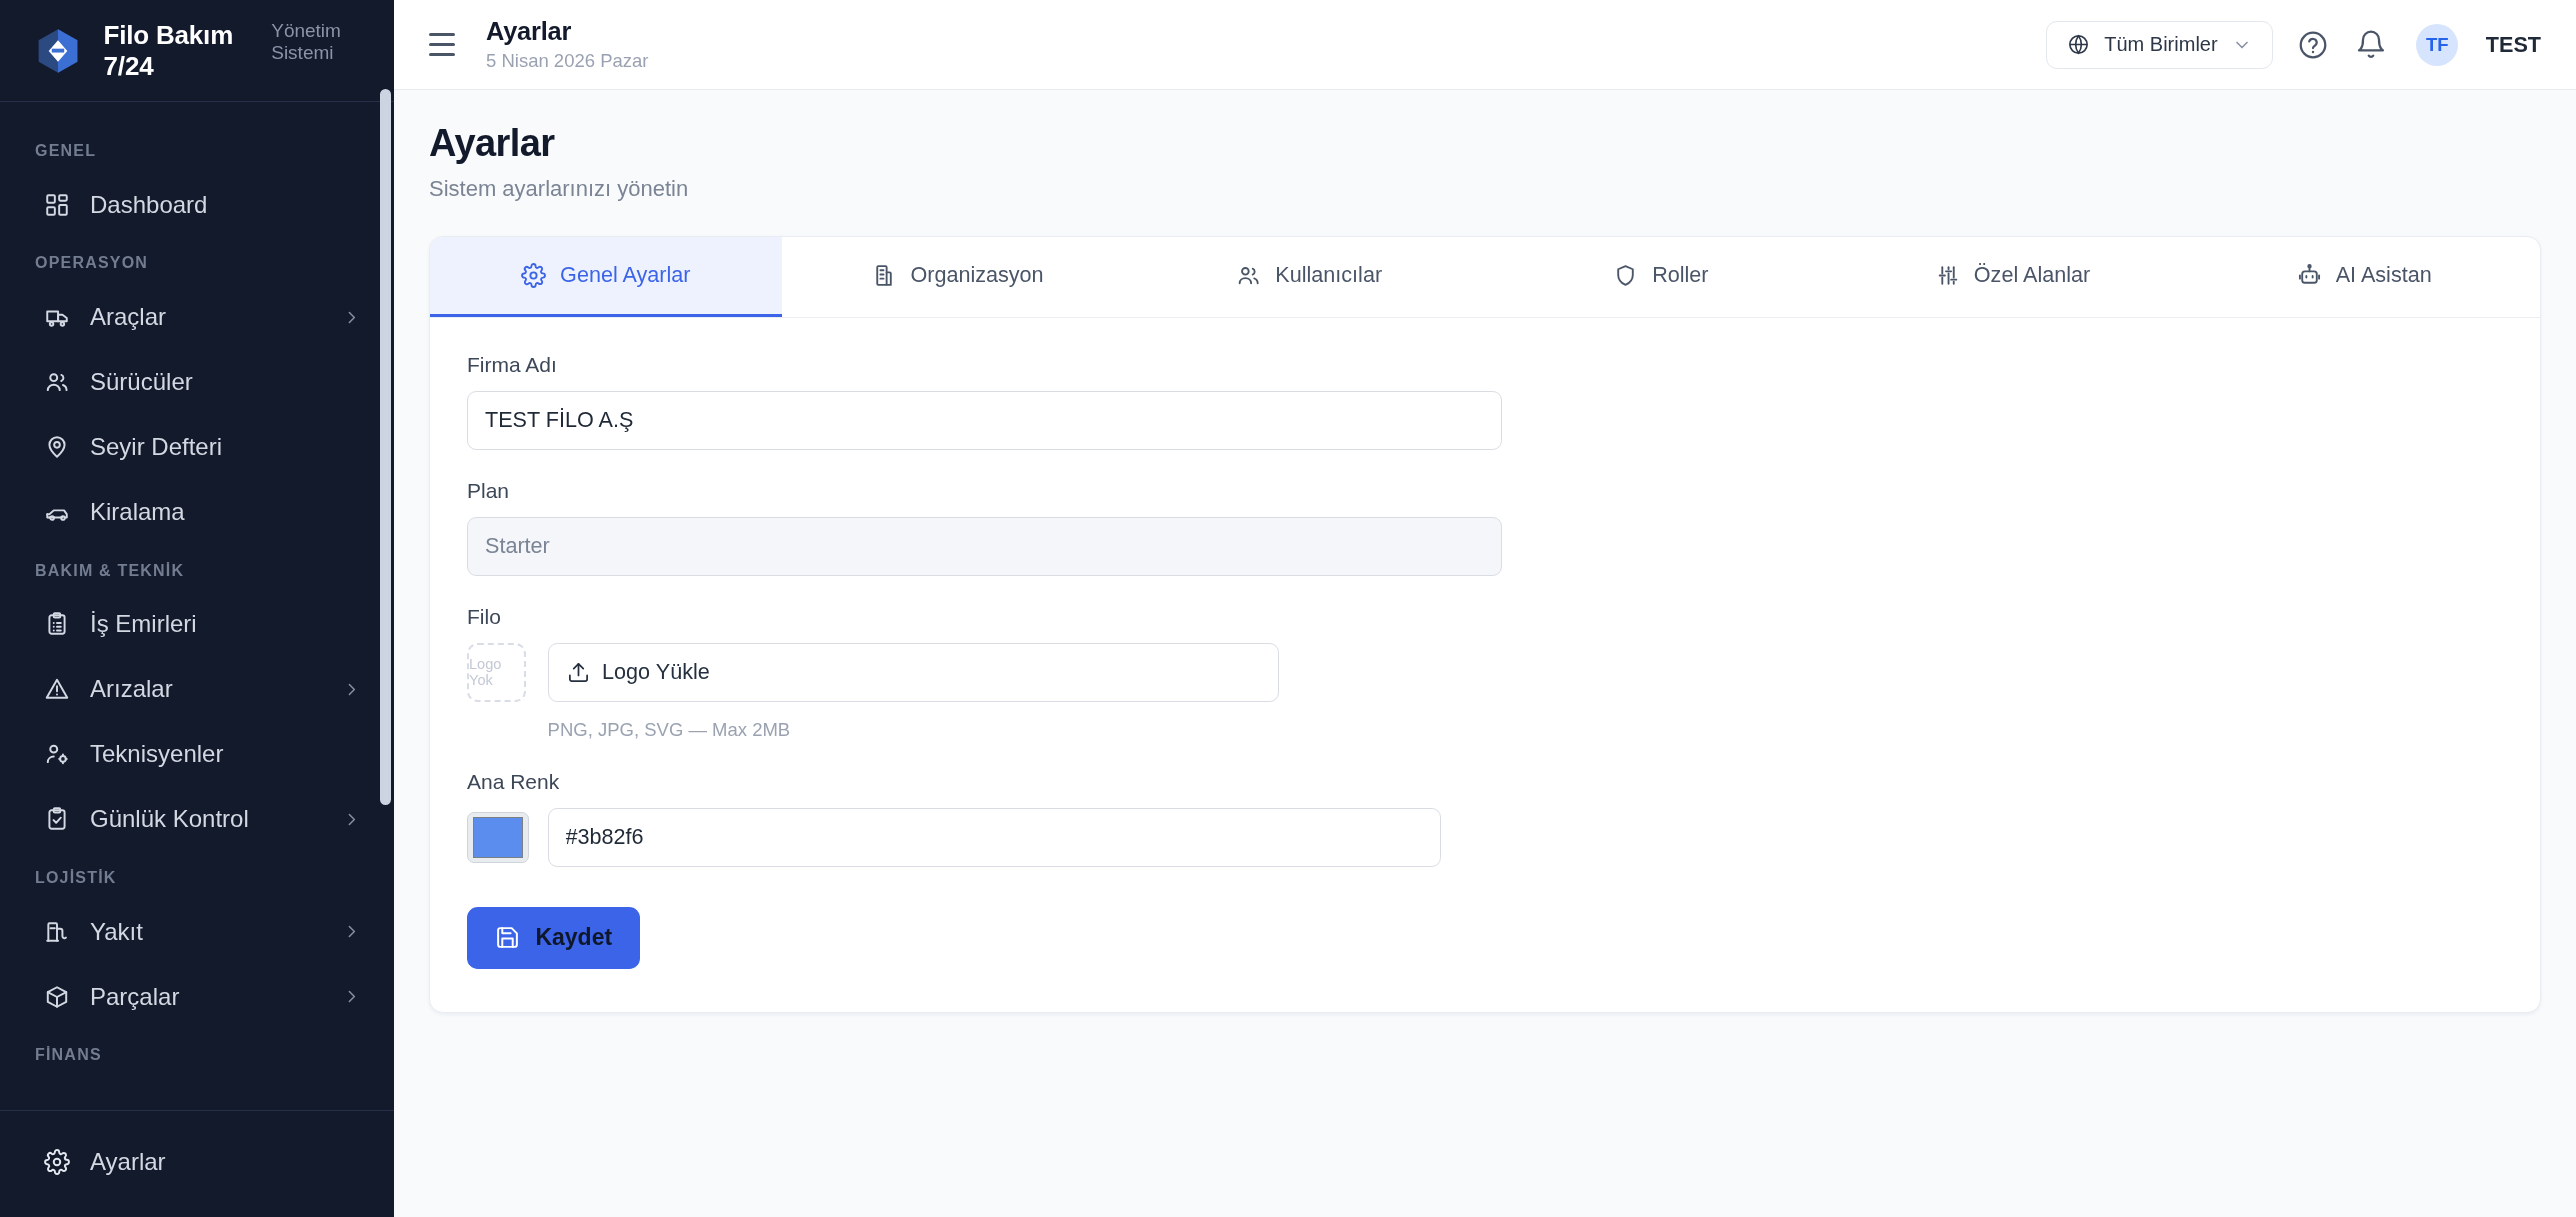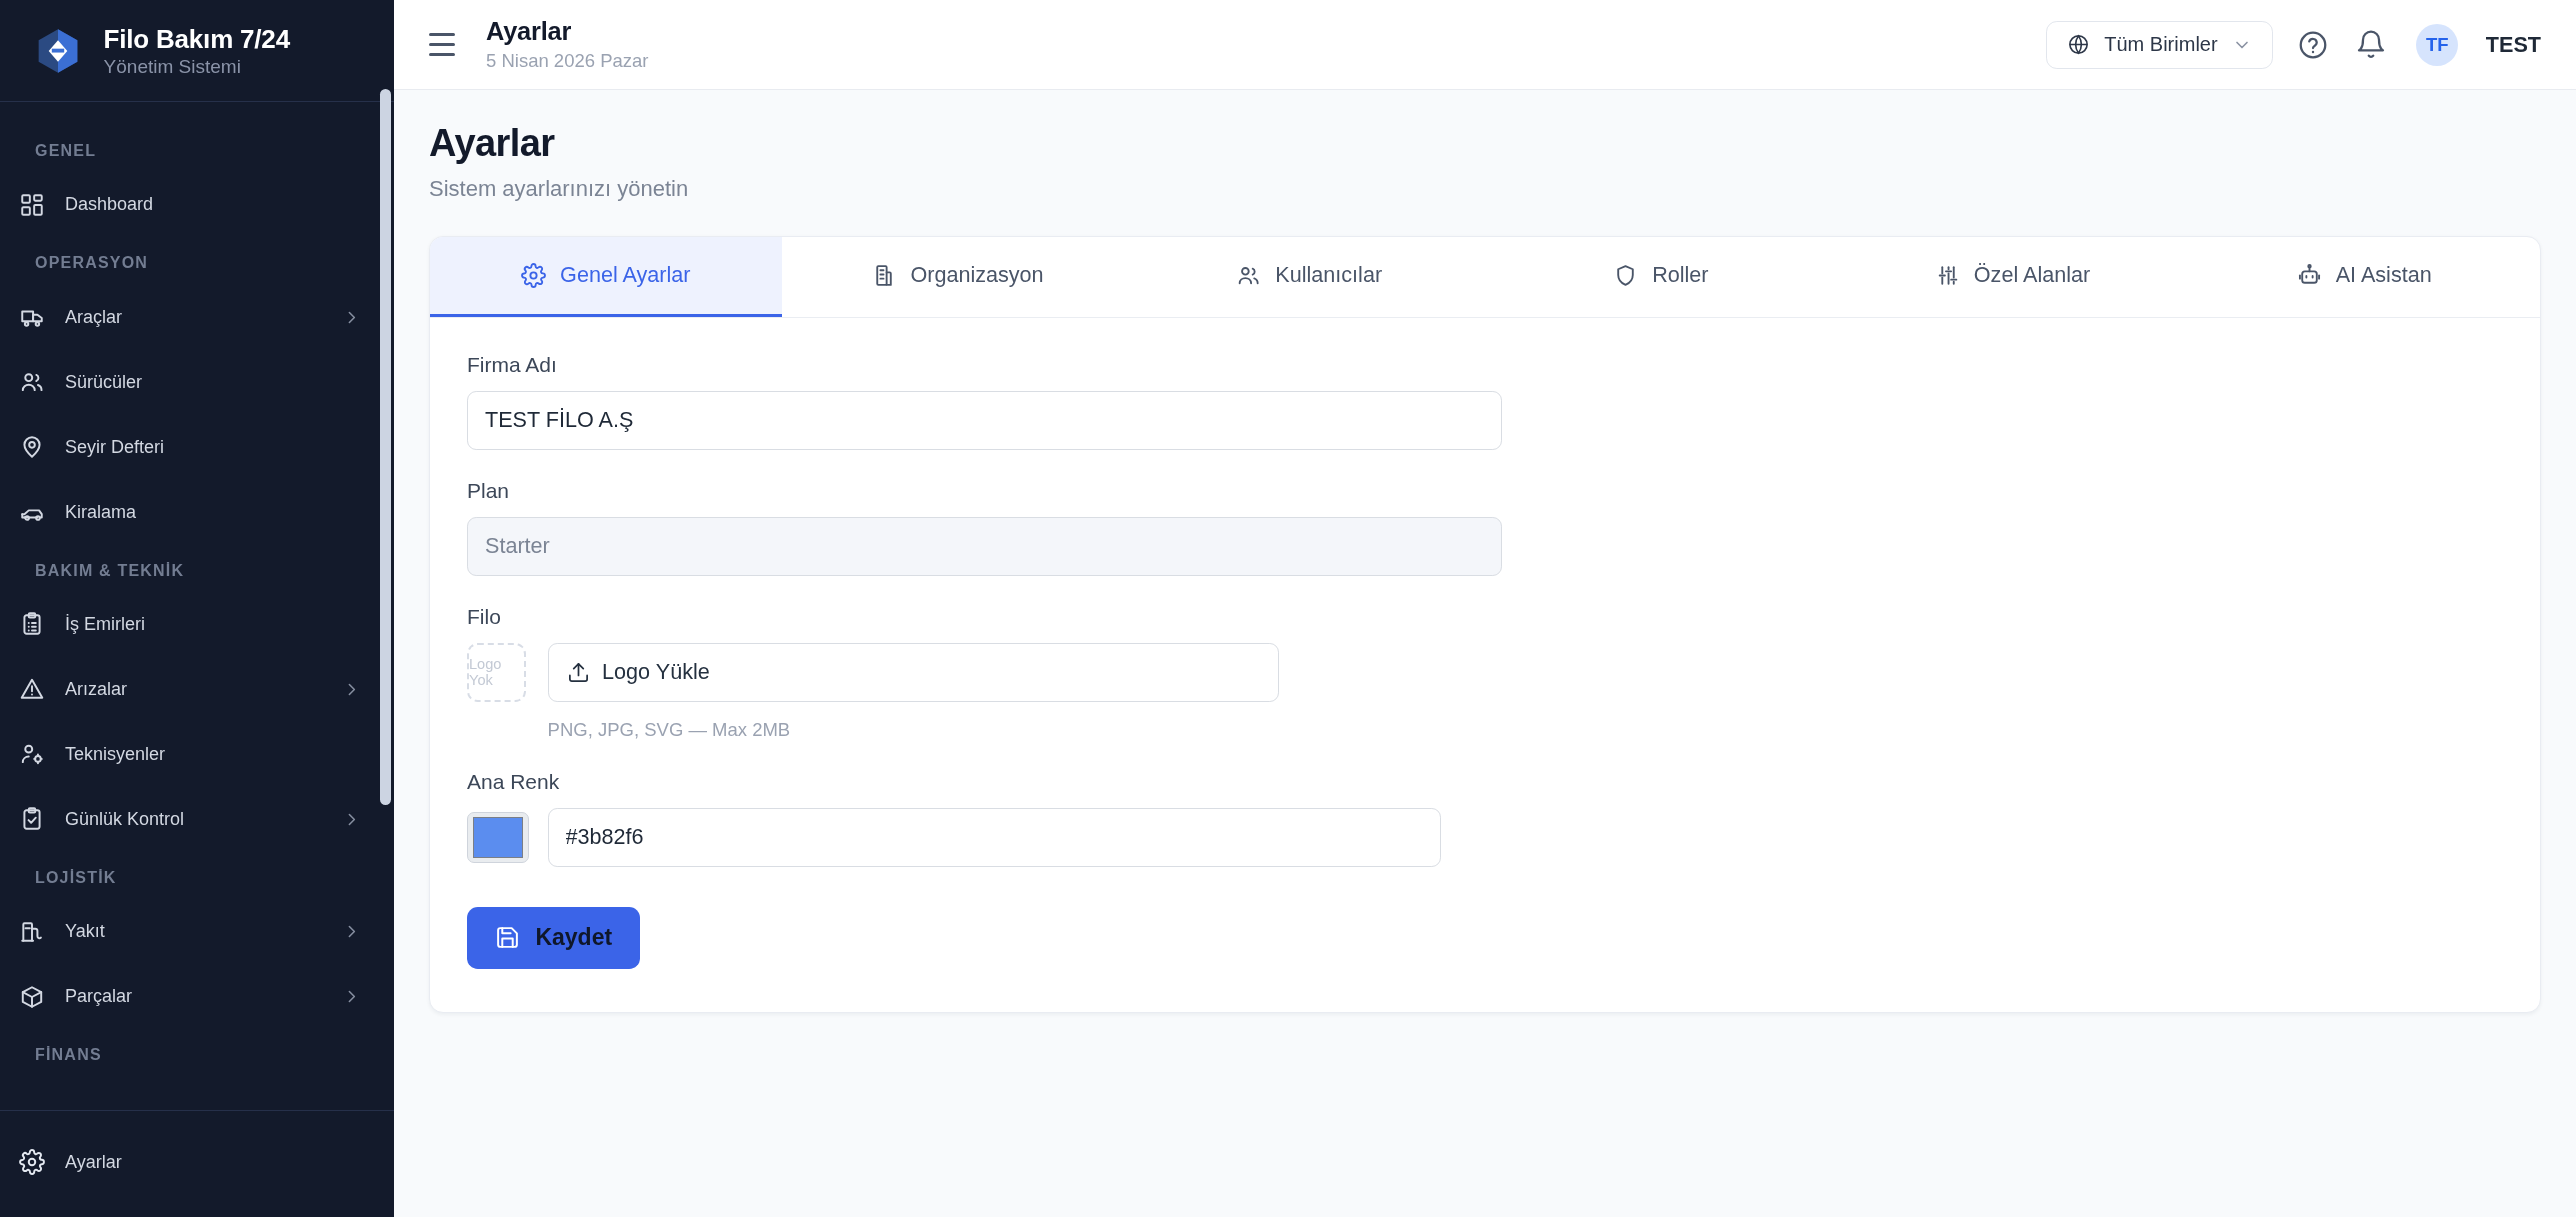--- a/index.html
+++ b/index.html
@@ -20,40 +20,40 @@
     position: relative;
   }
   .brand {
     display: flex; align-items: center; gap: 21.6px;
     padding: 26px 0 26px 34px;
     height: 102px;
     border-bottom: 1.5px solid #26304a;
     flex: 0 0 102px;
   }
   .brand-logo { width: 48px; height: 48px; flex: 0 0 48px; position: relative; }
-  .brand-text { display: flex; flex-direction: column; gap: 1px; }
+  .brand-text { display: flex; flex-direction: row; gap: 1px; }
   .brand-title { color: #ffffff; font-size: 26px; font-weight: bold; letter-spacing: -0.2px; }
   .brand-sub { color: #8a93a8; font-size: 19px; }
 
   .nav-scroll {
     flex: 1 1 auto;
     overflow: hidden;
     padding-top: 23px;
     position: relative;
   }
   .nav-section-label {
     color: #737d92; font-size: 16px; font-weight: bold;
     letter-spacing: 1.2px;
     padding: 17px 0 12.3px 35px;
   }
   .nav-item {
     display: flex; align-items: center;
     height: 65px;
-    padding: 0 34px 0 19px;
-    color: #d3d8e2; font-size: 18px;
+    padding: 0 34px 0 44px;
+    color: #d3d8e2; font-size: 24px;
     gap: 20px;
     cursor: pointer;
   }
   .nav-item .nav-ico { width: 26px; height: 26px; flex: 0 0 26px; display: flex; align-items: center; justify-content: center; }
   .nav-item .nav-ico svg { width: 26px; height: 26px; display: block; }
   .nav-label { flex: 1 1 auto; white-space: nowrap; }
   .nav-chevron { width: 17px; height: 17px; flex: 0 0 17px; opacity: .85; }
   .nav-chevron svg { width: 17px; height: 17px; display: block; }
 
   .sidebar-scrollbar {

